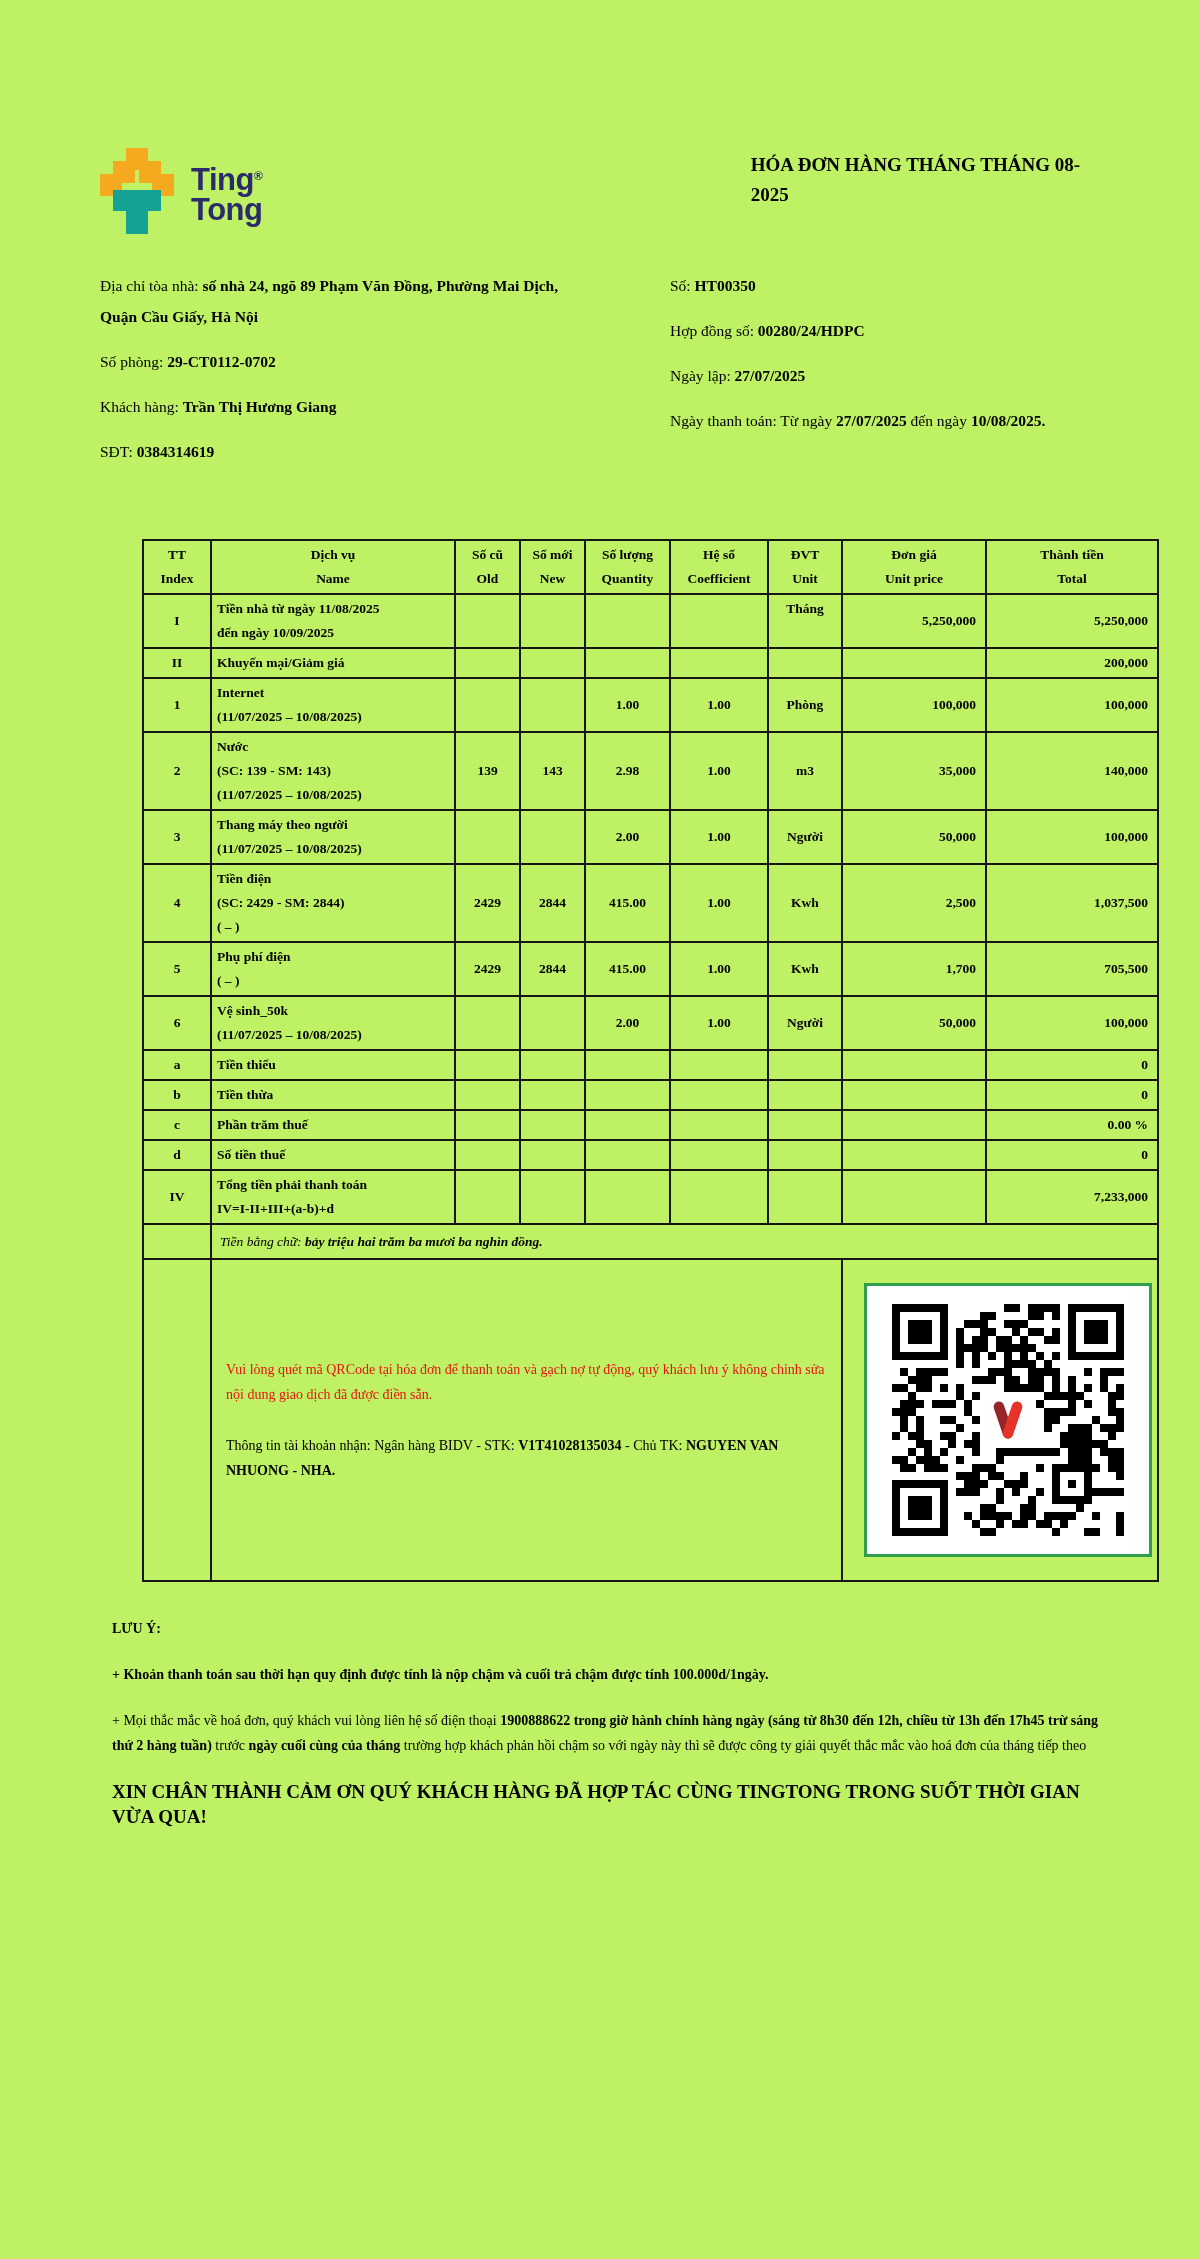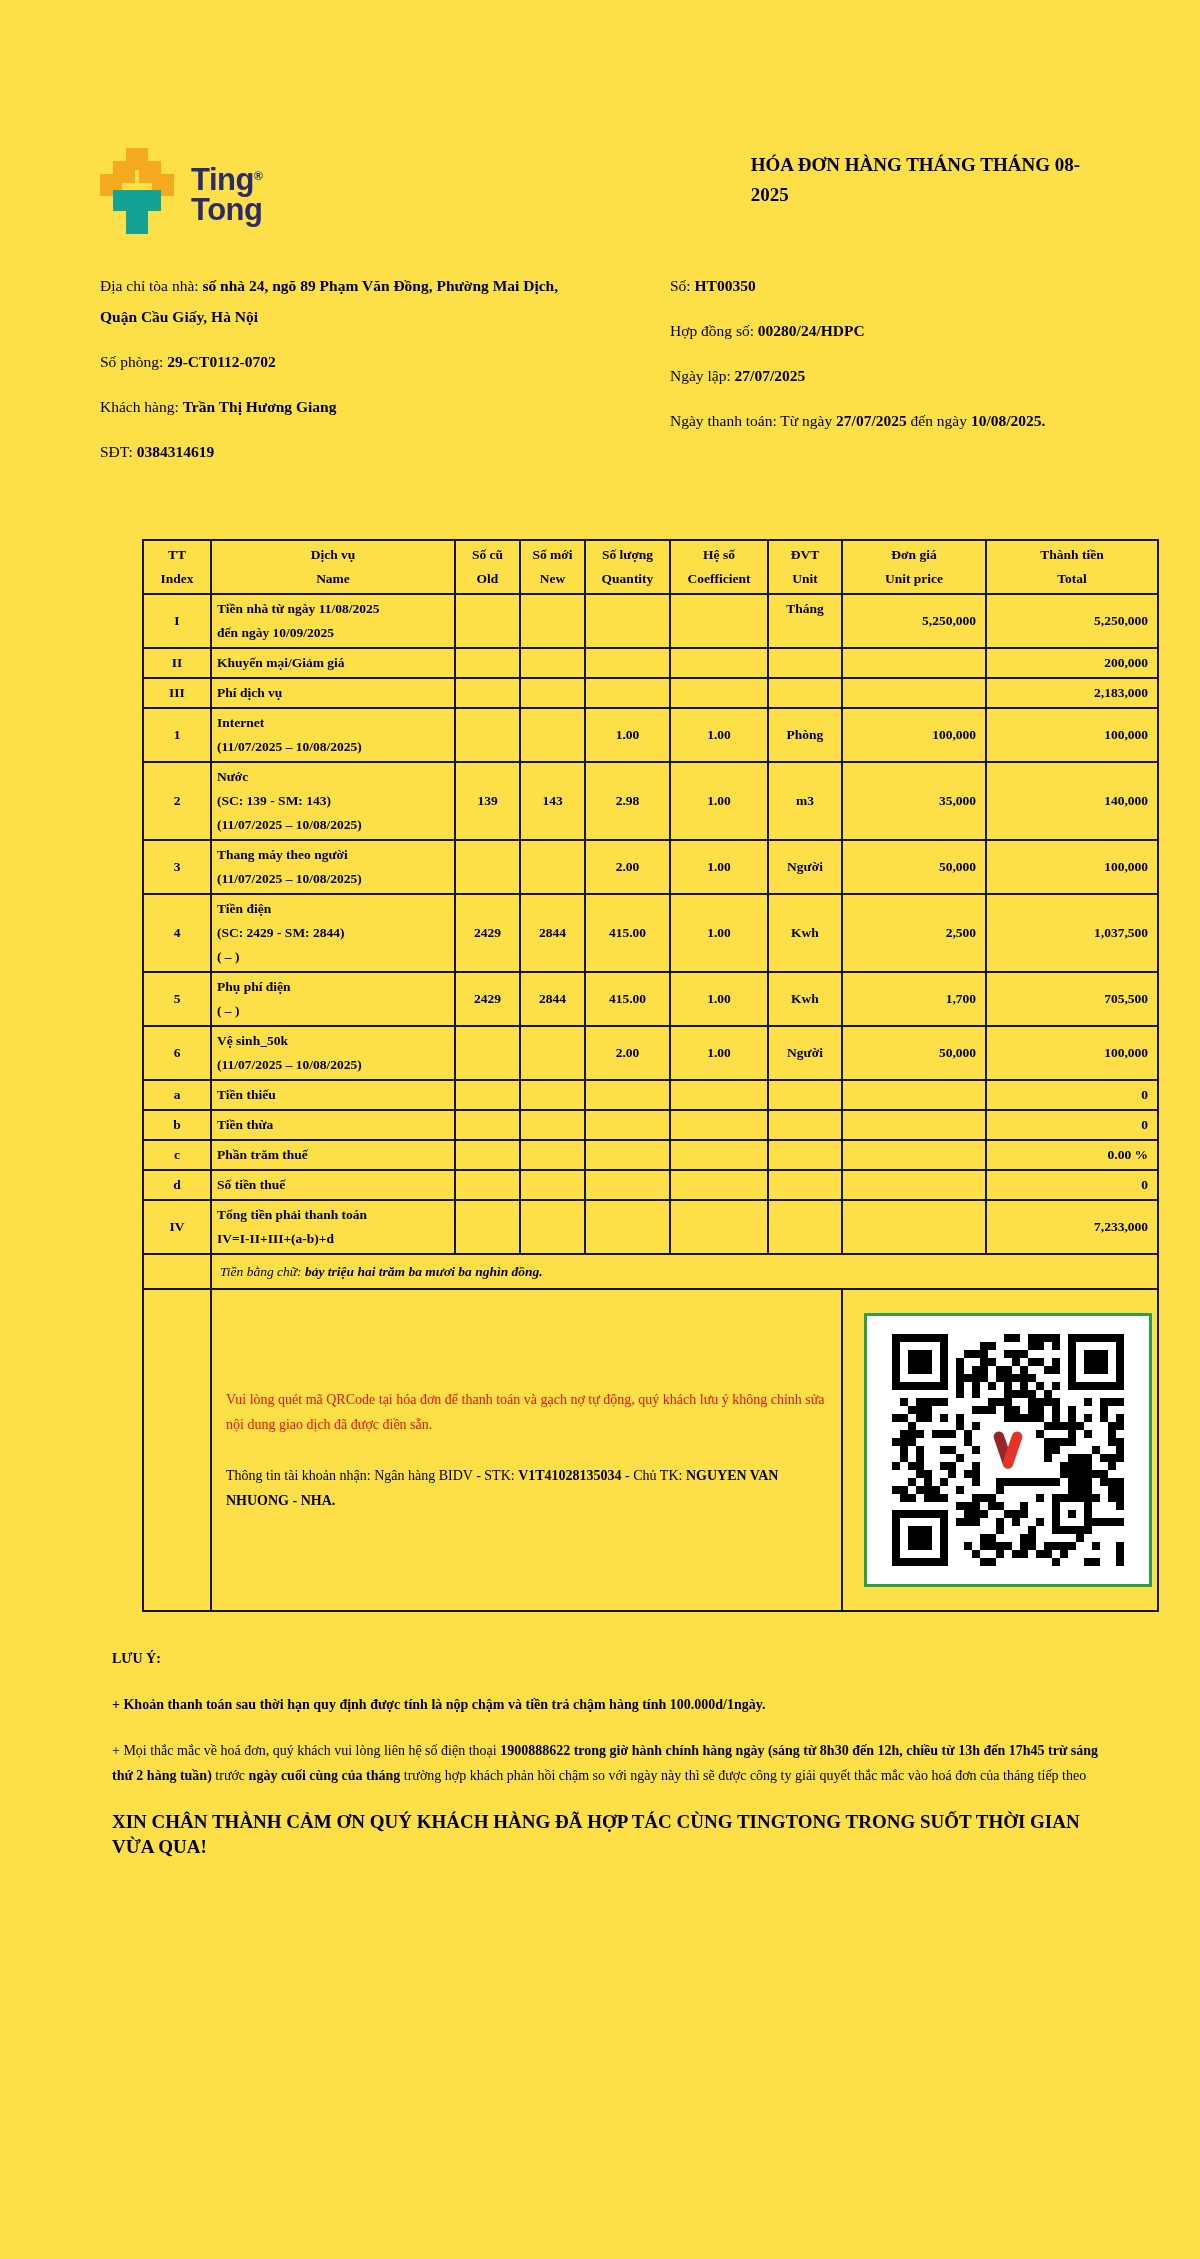--- a/index.html
+++ b/index.html
@@ -6,21 +6,21 @@
     --accent-red:#e81313;
     --qr-border-green:#2f9e4c;
     --logo-navy:#2b2a6a;
     --logo-yellow:#f5a91f;
     --logo-teal:#14a294;
     --v-logo-red:#e5332a;
     --v-logo-dark:#96262b;
   }
   html,body{margin:0;padding:0;background:#fff;}
   .page{
-    width:1200px;height:2259px;background:#fde047;color:#000;
+    width:1200px;height:2259px;background:#bef264;color:#000;
     font-family:"Liberation Serif","DejaVu Serif",serif;
     position:relative;overflow:hidden;
   }
   
   .header{display:flex;justify-content:space-between;align-items:flex-start;padding:148px 120px 0 100px;}
   .logo{display:flex;align-items:center;gap:15px;}
   .logo-icon{position:relative;width:76px;height:86px;}
   .sq{position:absolute;width:22px;height:22px;background:var(--logo-yellow);}
   .sq.p1{left:26px;top:0;}
   .sq.p2{left:13px;top:13px;}
@@ -188,33 +188,20 @@
             <td class="l">
               <div>Khuyến mại/Giảm giá</div>
             </td>
             <td class="c"></td>
             <td class="c"></td>
             <td class="c"></td>
             <td class="c"></td>
             <td class="c"></td>
             <td class="r"></td>
             <td class="r">200,000</td>
-          </tr>
-          <tr>
-            <td class="c">III</td>
-            <td class="l">
-              <div>Phí dịch vụ</div>
-            </td>
-            <td class="c"></td>
-            <td class="c"></td>
-            <td class="c"></td>
-            <td class="c"></td>
-            <td class="c"></td>
-            <td class="r"></td>
-            <td class="r">2,183,000</td>
           </tr>
           <tr>
             <td class="c">1</td>
             <td class="l">
               <div>Internet</div>
               <div>(11/07/2025 – 10/08/2025)</div>
             </td>
             <td class="c"></td>
             <td class="c"></td>
             <td class="c">1.00</td>
@@ -776,18 +763,18 @@
               </div>
             </div>
           </td>
         </tr>
       </tbody>
     </table>
   </div>
 
   <div class="notes">
     <p class="bold">LƯU Ý:</p>
-    <p><span class="seg-b">+ Khoản thanh toán sau thời hạn quy định được tính là nộp chậm và tiền trả chậm hàng tính 100.000d/1ngày.</span></p>
+    <p><span class="seg-b">+ Khoản thanh toán sau thời hạn quy định được tính là nộp chậm và cuối trả chậm được tính 100.000d/1ngày.</span></p>
     <p><span>+ Mọi thắc mắc về hoá đơn, quý khách vui lòng liên hệ số điện thoại </span><span class="seg-b">1900888622</span><span class="seg-b"> trong giờ hành chính hàng ngày (sáng từ 8h30 đến 12h, chiều từ 13h đến 17h45 trừ sáng thứ 2 hàng tuần)</span><span> trước </span><span class="seg-b">ngày cuối cùng của tháng</span><span> trường hợp khách phản hồi chậm so với ngày này thì sẽ được công ty giải quyết thắc mắc vào hoá đơn của tháng tiếp theo</span></p>
     <p class="closing">XIN CHÂN THÀNH CẢM ƠN QUÝ KHÁCH HÀNG ĐÃ HỢP TÁC CÙNG TINGTONG TRONG SUỐT THỜI GIAN VỪA QUA!</p>
   </div>
 
 </div>
 
 </body></html>

